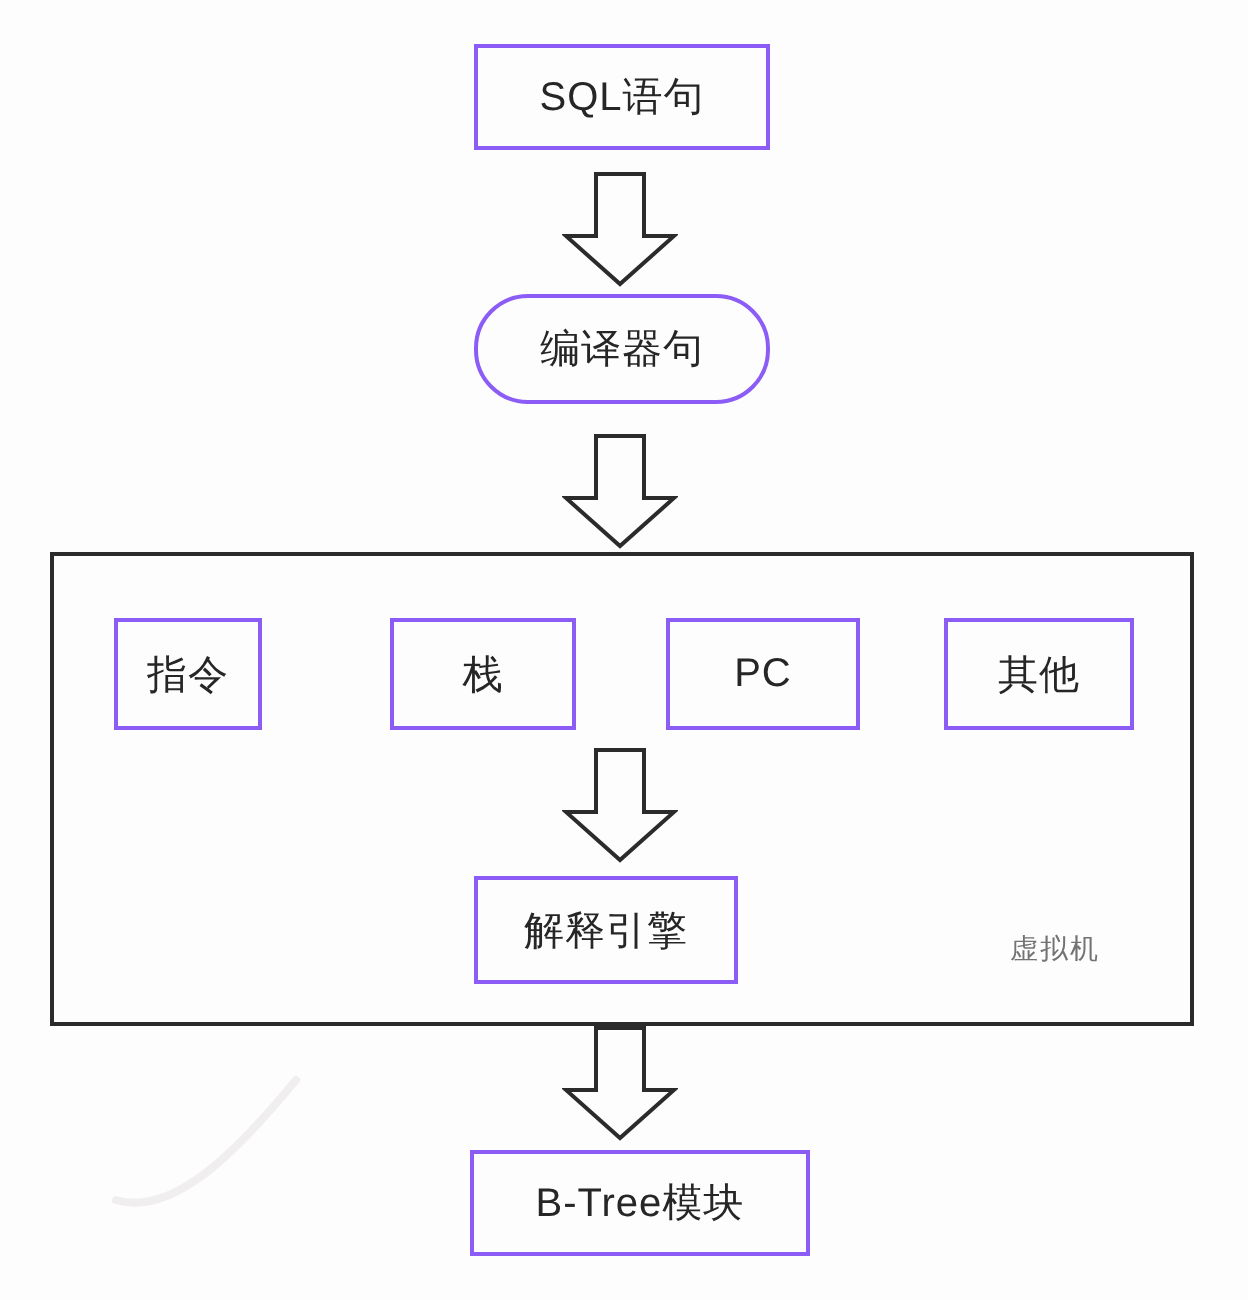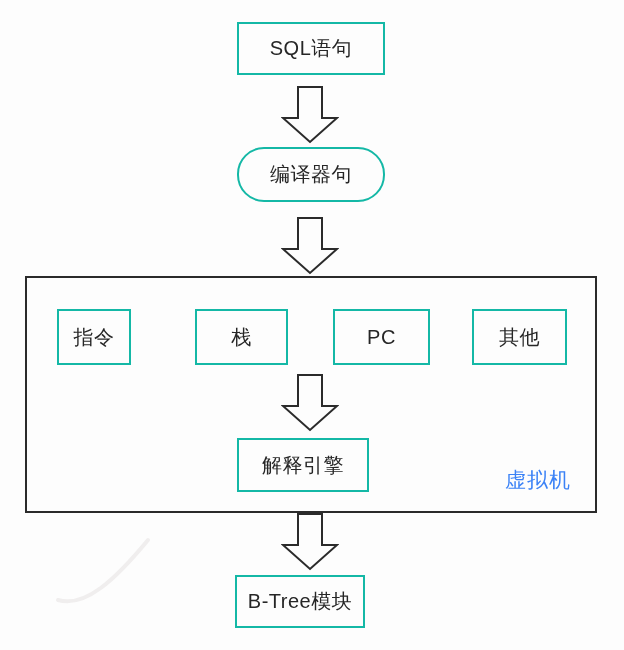--- a/index.html
+++ b/index.html
@@ -10,21 +10,21 @@
     overflow: hidden;
   }
   .diagram {
     position: relative;
     width: 624px; height: 650px;
     background: #fdfdfd;
   }
   .box {
     position: absolute;
     box-sizing: border-box;
-    border: 2px solid #14b8a6;
+    border: 2px solid #8b5cf6;
     background: #fdfdfd;
     display: flex;
     align-items: center;
     justify-content: center;
     font-size: 20px;
     color: #262626;
     letter-spacing: 0.5px;
   }
   .container-box {
     position: absolute;
@@ -32,22 +32,22 @@
     border: 2px solid #2b2b2b;
     background: transparent;
   }
   .arrow {
     position: absolute;
     width: 58px; height: 58px;
     line-height: 0;
   }
   .floating-label {
     position: absolute;
-    font-size: 21px;
-    color: #3b82f6;
+    font-size: 14px;
+    color: #737373;
     letter-spacing: 1px;
   }
   .watermark {
     position: absolute;
     line-height: 0;
   }
 </style>
 </head>
 <body>
 
@@ -108,17 +108,17 @@
   </div>
 
   <div class="floating-label" style="left:505px; top:466px;">虚拟机</div>
 
   <div class="arrow" style="left:281px; top:513px;">
     <svg width="58" height="58" viewBox="0 0 58 58">
       <polygon points="17,1 41,1 41,32 56,32 29,56 2,32 17,32" fill="#fdfdfd" stroke="#2b2b2b" stroke-width="2" stroke-linejoin="miter"></polygon>
     </svg>
   </div>
 
-  <div class="box" style="left:235px; top:575px; width:130px; height:53px;">
+  <div class="box" style="left:235px; top:575px; width:170px; height:53px;">
     <span>B-Tree模块</span>
   </div>
 
 </div>
 
 </body></html>

